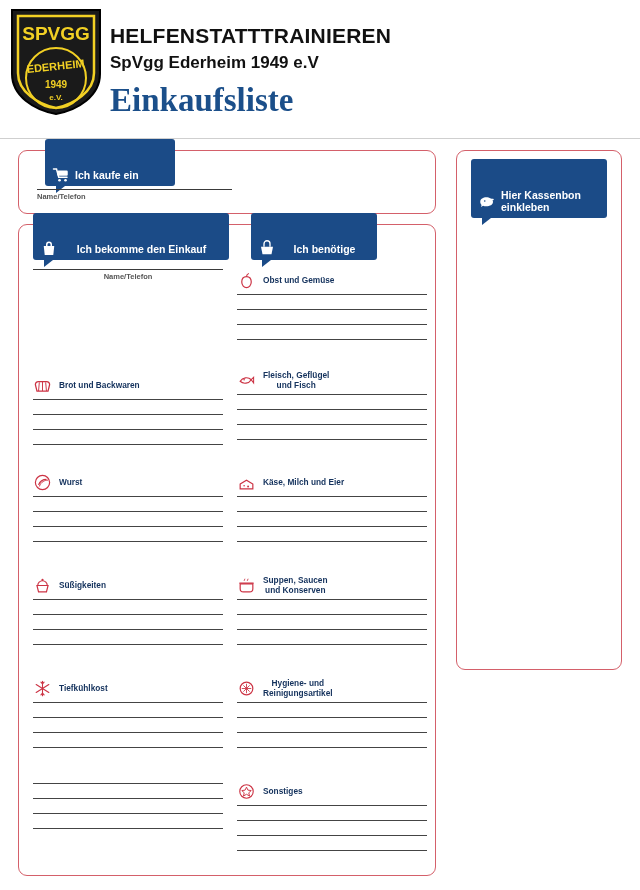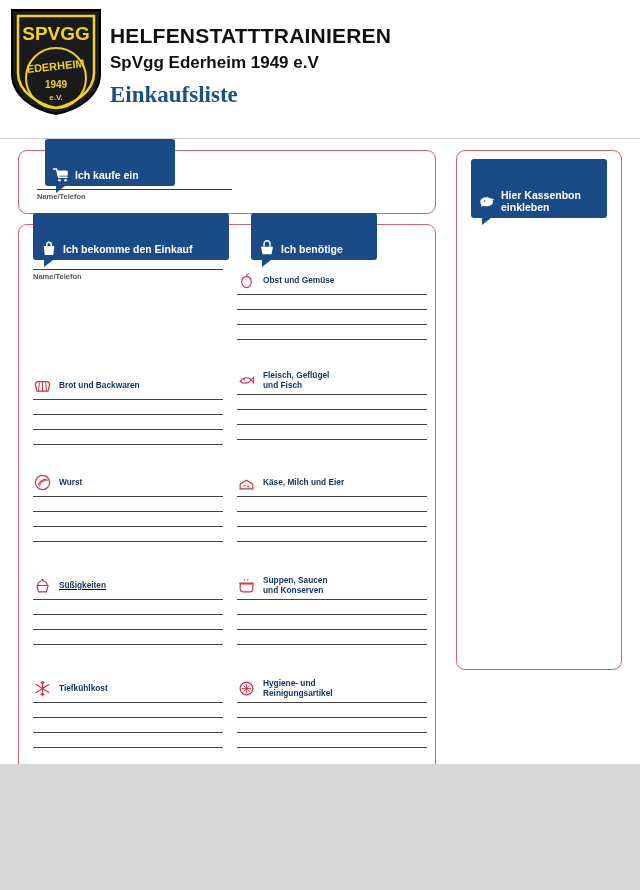--- a/index.html
+++ b/index.html
@@ -6,21 +6,21 @@
     margin: 0;
     padding: 0;
     background: #d8d8d8;
   }
   body {
     font-family: "Liberation Sans", sans-serif;
   }
   #page {
     position: relative;
     width: 640px;
-    height: 764px;
+    height: 890px;
     background: #ffffff;
     overflow: hidden;
   }
   
   .header {
     position: relative;
     height: 138px;
     border-bottom: 1px solid #cfcfcf;
     background: #ffffff;
   }
@@ -46,21 +46,21 @@
     letter-spacing: .2px;
   }
   .title-sub {
     font-size: 17px;
     font-weight: bold;
     color: #111111;
     margin-top: 5px;
   }
   .title-list {
     font-family: "Liberation Serif", serif;
-    font-size: 23px;
+    font-size: 33px;
     font-weight: bold;
     color: #1b4f8a;
     margin-top: 9px;
   }
   
   .card {
     position: absolute;
     background: #ffffff;
     border: 1.4px solid #d4606a;
     border-radius: 9px;
@@ -201,21 +201,21 @@
           <circle cx="9" cy="12" r="1.1" fill="#1b4b87"></circle>
           <path d="M17 10h3" stroke="#fff" stroke-width="2" stroke-linecap="round"></path>
         </svg>
       </span>
       <span>Hier Kassenbon
 einkleben</span>
     </div>
     <div class="receipt-inner"></div>
   </div>
 
-  <div class="card" style="left:18px; top:224px; width:418px; height:652px;">
+  <div class="card" style="left:18px; top:224px; width:418px; height:652px;text-align:center;">
 
     <div class="flag" style="left:14px; top:-12px; width:196px;">
       <span class="ficon">
         <svg viewBox="0 0 24 24" width="18" height="18">
           <path d="M5 8h14l-1.3 12H6.3z" fill="#fff"></path>
           <path d="M9 8V6a3 3 0 016 0v2" fill="none" stroke="#fff" stroke-width="2"></path>
         </svg>
       </span>
       <span>Ich bekomme den Einkauf</span>
     </div>
@@ -265,21 +265,21 @@
         <span class="cat-label">Wurst</span>
       </div>
       <div class="lines">
         <div class="ln"></div>
         <div class="ln"></div>
         <div class="ln"></div>
         <div class="ln"></div>
       </div>
     </div>
 
-    <div class="cat" style="left:14px; top:349px;text-decoration:underline;">
+    <div class="cat" style="left:14px; top:349px;">
       <div class="cat-head">
         <span class="cat-ico">
           <svg viewBox="0 0 24 24" width="19" height="19">
             <path d="M5 12h14l-2 8H7z" fill="none" stroke="#cc3344" stroke-width="1.5"></path>
             <path d="M6 12a6 6 0 0112 0" fill="none" stroke="#cc3344" stroke-width="1.5"></path>
             <circle cx="12" cy="5" r="1.4" fill="#cc3344"></circle>
           </svg>
         </span>
         <span class="cat-label">Süßigkeiten</span>
       </div>

